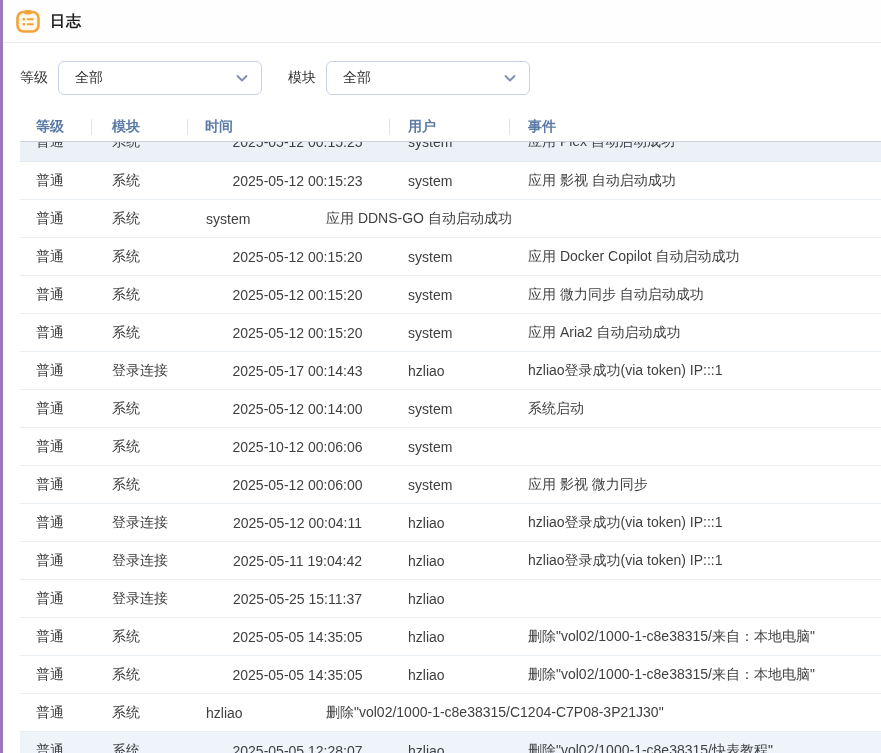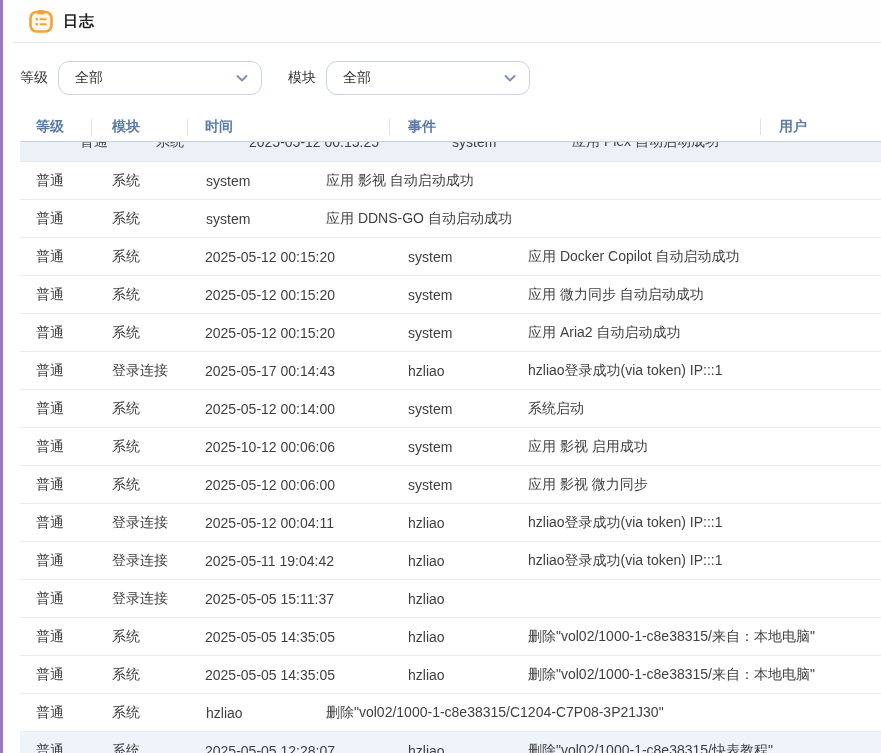--- a/index.html
+++ b/index.html
@@ -9,33 +9,33 @@
     font-family:"Liberation Sans","DejaVu Sans",sans-serif;
     -webkit-font-smoothing:antialiased;
   }
   .edge-accent{
     position:absolute;left:0;top:0;bottom:0;width:3px;
     background:#9c79ba;z-index:50;
   }
   
   .topbar{
     height:42px;border-bottom:1px solid #e8e8f0;
-    display:flex;align-items:center;padding-left:16px;background:#fefefe;margin-left:13px;
+    display:flex;align-items:center;padding-left:16px;background:#fefefe;
   }
   .app-icon{width:24px;height:24px;display:inline-block;}
   .page-title{margin-left:10px;font-size:15px;font-weight:bold;color:#1d1d1f;letter-spacing:1px;}
   
   .filters{
     display:flex;align-items:center;gap:0;
     padding:18px 0 16px 20px;
   }
   .filter-label{font-size:14px;color:#333;margin-right:10px;}
   .select{
     width:204px;height:34px;box-sizing:border-box;
-    border:1px solid #c8d3e6;border-radius:11px;background:#fff;
+    border:1px solid #c8d3e6;border-radius:6px;background:#fff;
     display:flex;align-items:center;justify-content:space-between;
     padding:0 12px 0 16px;cursor:pointer;
   }
   .select .value{font-size:14px;color:#2f2f31;}
   .select .chev{width:14px;height:14px;flex:0 0 auto;}
   .filter-group + .filter-group{margin-left:26px;}
   .filter-group{display:flex;align-items:center;}
   
   .table{margin-left:20px;margin-top:2px;}
   .thead{
@@ -53,26 +53,26 @@
   .row{
     display:flex;align-items:center;height:37px;
     border-bottom:1px solid #e9eef3;
     font-size:14px;color:#3f3f41;background:#fff;
   }
   .row.highlight{background:#eff4fa;}
   .td{box-sizing:border-box;white-space:nowrap;overflow:hidden;}
   
   .c-level {width:72px; padding-left:16px;flex:0 0 auto;}
   .c-module{width:96px; padding-left:20px;flex:0 0 auto;}
-  .c-time  {width:202px;padding-left:17px;flex:0 0 auto;}
+  .c-time  {width:202px;padding-left:17px;flex:0 0 auto;text-align:center;}
   .c-user  {width:120px;padding-left:18px;flex:0 0 auto;}
   .c-event {flex:1 1 auto;padding-left:18px;}
   
   .clipped-viewport{
-    height:19px;overflow:hidden;background:#ecf1f8;border-bottom:1px solid #e2e9f1;padding-left:44px;
+    height:19px;overflow:hidden;background:#ecf1f8;border-bottom:1px solid #e2e9f1;
   }
   .clipped-viewport .row{
     transform:translateY(-19px);background:transparent;border-bottom:none;
   }
 </style>
 </head>
 <body>
 
 <div class="edge-accent"></div>
 
@@ -113,40 +113,41 @@
       </span>
     </div>
   </div>
 </div>
 
 <div class="table">
   <div class="thead">
     <div class="th c-level">等级</div>
     <div class="th c-module">模块</div>
     <div class="th c-time">时间</div>
+    <div class="th c-user">用户</div>
     <div class="th c-event">事件</div>
-    <div class="th c-user">用户</div>
   </div>
 
   <div class="clipped-viewport">
     <div id="clipped-row-slot">
         <div class="row">
     <div class="td c-level">普通</div>
     <div class="td c-module">系统</div>
     <div class="td c-time">2025-05-12 00:15:25</div>
     <div class="td c-user">system</div>
     <div class="td c-event">应用 Plex 自动启动成功</div>
   </div>
       </div>
   </div>
 
   <div id="table-body">
       <div class="row">
     <div class="td c-level">普通</div>
     <div class="td c-module">系统</div>
+    <div class="td c-time">2025-05-12 00:15:23</div>
     <div class="td c-user">system</div>
     <div class="td c-event">应用 影视 自动启动成功</div>
   </div>
       <div class="row">
     <div class="td c-level">普通</div>
     <div class="td c-module">系统</div>
     <div class="td c-user">system</div>
     <div class="td c-event">应用 DDNS-GO 自动启动成功</div>
   </div>
       <div class="row">
@@ -182,21 +183,20 @@
     <div class="td c-module">系统</div>
     <div class="td c-time">2025-05-12 00:14:00</div>
     <div class="td c-user">system</div>
     <div class="td c-event">系统启动</div>
   </div>
       <div class="row">
     <div class="td c-level">普通</div>
     <div class="td c-module">系统</div>
     <div class="td c-time">2025-10-12 00:06:06</div>
     <div class="td c-user">system</div>
-    <div class="td c-event">应用 影视 启用成功</div>
   </div>
       <div class="row">
     <div class="td c-level">普通</div>
     <div class="td c-module">系统</div>
     <div class="td c-time">2025-05-12 00:06:00</div>
     <div class="td c-user">system</div>
     <div class="td c-event">应用 影视 微力同步</div>
   </div>
       <div class="row">
     <div class="td c-level">普通</div>
@@ -208,21 +208,21 @@
       <div class="row">
     <div class="td c-level">普通</div>
     <div class="td c-module">登录连接</div>
     <div class="td c-time">2025-05-11 19:04:42</div>
     <div class="td c-user">hzliao</div>
     <div class="td c-event">hzliao登录成功(via token) IP:::1</div>
   </div>
       <div class="row">
     <div class="td c-level">普通</div>
     <div class="td c-module">登录连接</div>
-    <div class="td c-time">2025-05-05 15:11:37</div>
+    <div class="td c-time">2025-05-25 15:11:37</div>
     <div class="td c-user">hzliao</div>
   </div>
       <div class="row">
     <div class="td c-level">普通</div>
     <div class="td c-module">系统</div>
     <div class="td c-time">2025-05-05 14:35:05</div>
     <div class="td c-user">hzliao</div>
     <div class="td c-event">删除"vol02/1000-1-c8e38315/来自：本地电脑"</div>
   </div>
       <div class="row">

